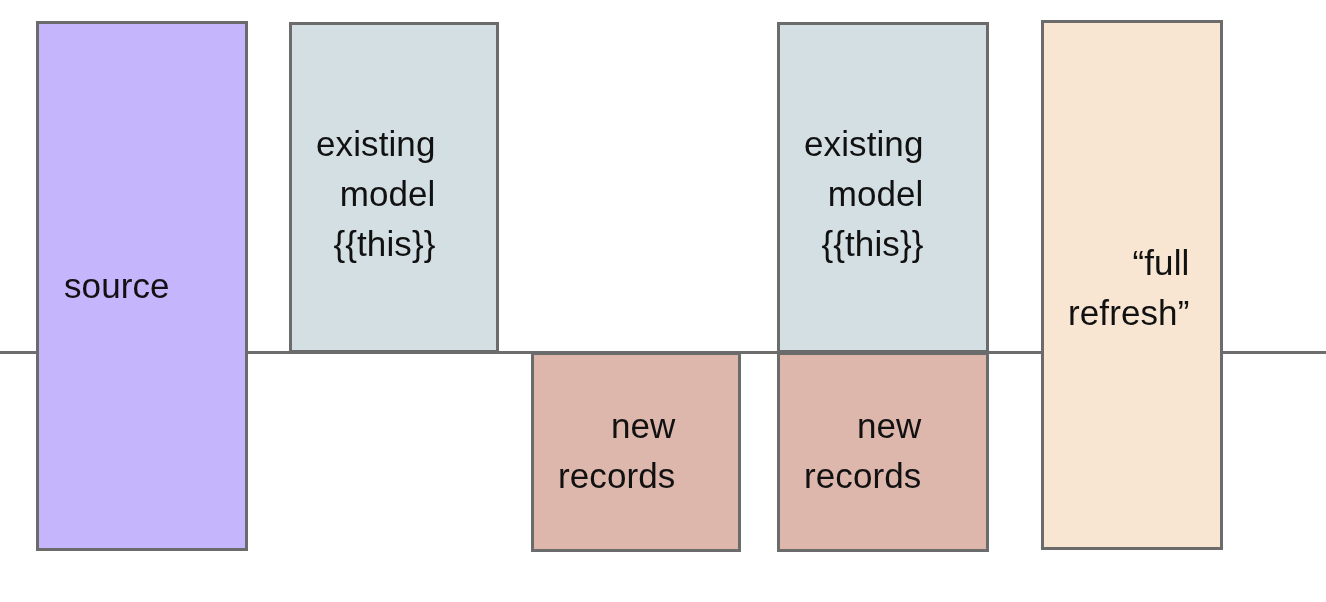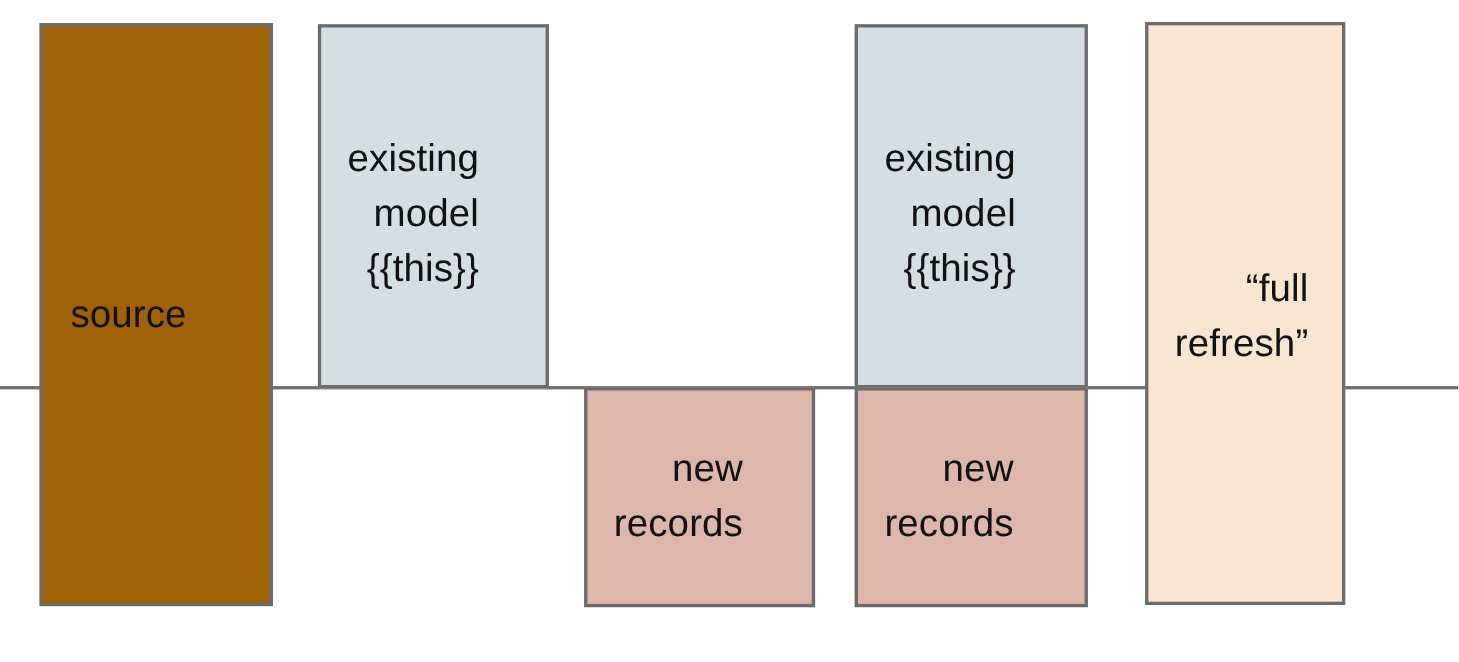--- a/index.html
+++ b/index.html
@@ -47,21 +47,21 @@
     letter-spacing: 0.1px;
     white-space: pre-line;
     padding-left: 24px;
     padding-right: 8px;
     text-align: right;
   }
 
   
   .b-source {
     left: 36px;  top: 21px;  width: 212px; height: 530px;
-    background: #a16207;
+    background: #c4b5fd;
     z-index: 2;
   }
   .b-source .block-label { padding-left: 25px; }
 
   .b-model-1 {
     left: 289px; top: 22px;  width: 210px; height: 331px;
     background: #d4dfe3;
     align-items: flex-start;
     z-index: 2;
   }

